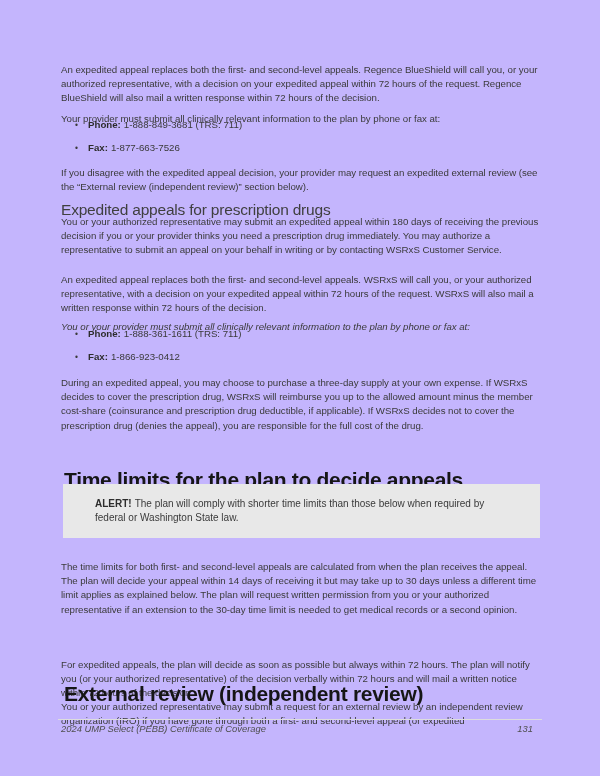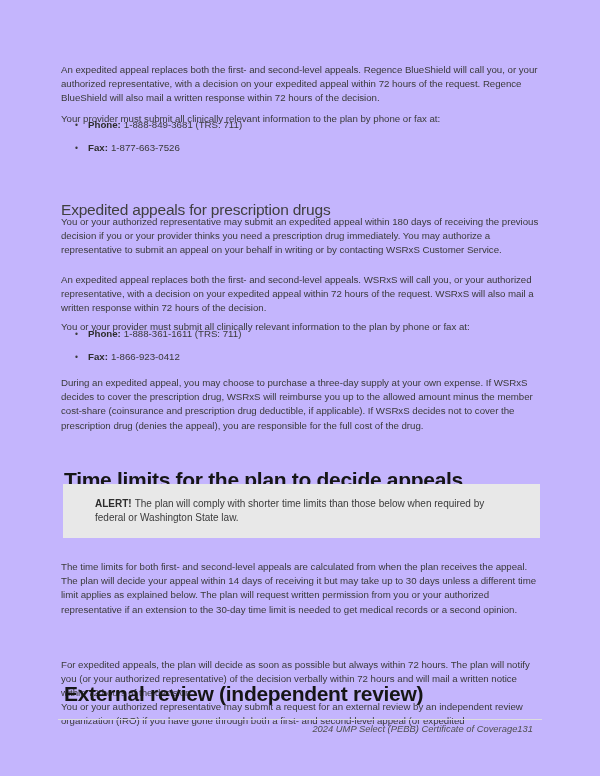--- a/index.html
+++ b/index.html
@@ -76,21 +76,21 @@
     width: 484px;
     height: 1px;
     background: #dddddd;
   }
   .footer {
     position: absolute;
     left: 61px;
     top: 722px;
     width: 472px;
     display: flex;
-    justify-content: flex-end;
+    justify-content: space-between;
     font-style: italic;
     font-size: 9.4px;
     color: #4f4f4f;
     line-height: 13px;
   }
 </style>
 </head>
 <body>
 
 <div class="page">
@@ -101,28 +101,29 @@
 
   <div class="bullet-row" style="top:118px;">
     <span class="dot">•</span>
     <span><span class="b">Phone:</span><span>1-888-849-3681 (TRS: 711)</span></span>
   </div>
   <div class="bullet-row" style="top:141px;">
     <span class="dot">•</span>
     <span><span class="b">Fax:</span><span>1-877-663-7526</span></span>
   </div>
 
+  <p class="blk" style="top:156px;">If you disagree with the expedited appeal decision, your provider may request an expedited external review (see the “External review (independent review)” section below).</p>
 
   <h2 class="h-sub" style="top:187px;">Expedited appeals for prescription drugs</h2>
 
   <p class="blk" style="top:205px;">You or your authorized representative may submit an expedited appeal within 180 days of receiving the previous decision if you or your provider thinks you need a prescription drug immediately. You may authorize a representative to submit an appeal on your behalf in writing or by contacting WSRxS Customer Service.</p>
 
   <p class="blk" style="top:263px;">An expedited appeal replaces both the first- and second-level appeals. WSRxS will call you, or your authorized representative, with a decision on your expedited appeal within 72 hours of the request. WSRxS will also mail a written response within 72 hours of the decision.</p>
 
-  <p class="blk" style="top:310px;">You or your provider must submit all clinically relevant information to the plan by phone or fax at:</p>
+  <p class="blk" style="top:310px;font-style:italic;">You or your provider must submit all clinically relevant information to the plan by phone or fax at:</p>
 
   <div class="bullet-row" style="top:327px;">
     <span class="dot">•</span>
     <span><span class="b">Phone:</span><span>1-888-361-1611 (TRS: 711)</span></span>
   </div>
   <div class="bullet-row" style="top:350px;">
     <span class="dot">•</span>
     <span><span class="b">Fax:</span><span>1-866-923-0412</span></span>
   </div>
 

